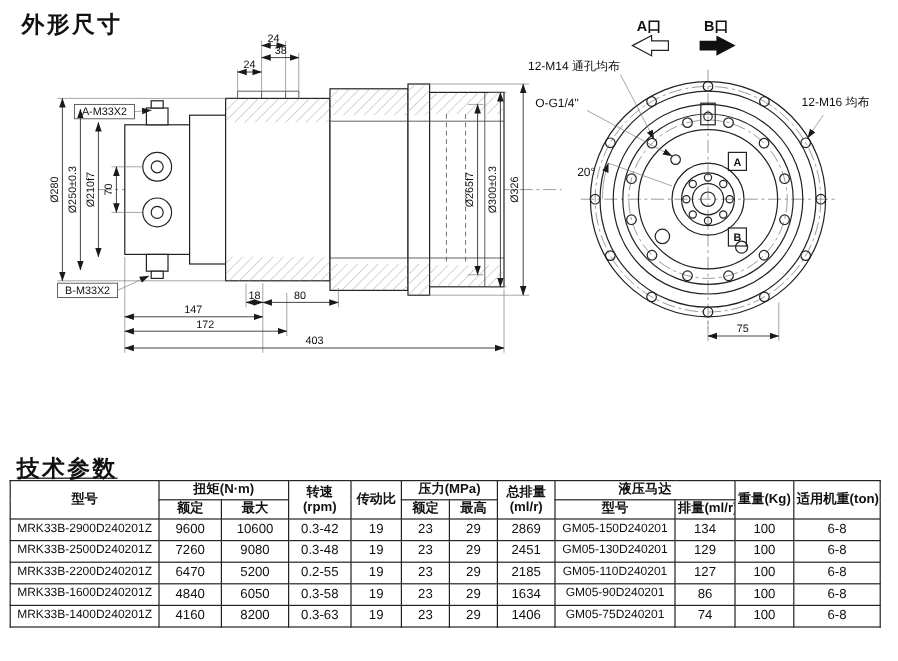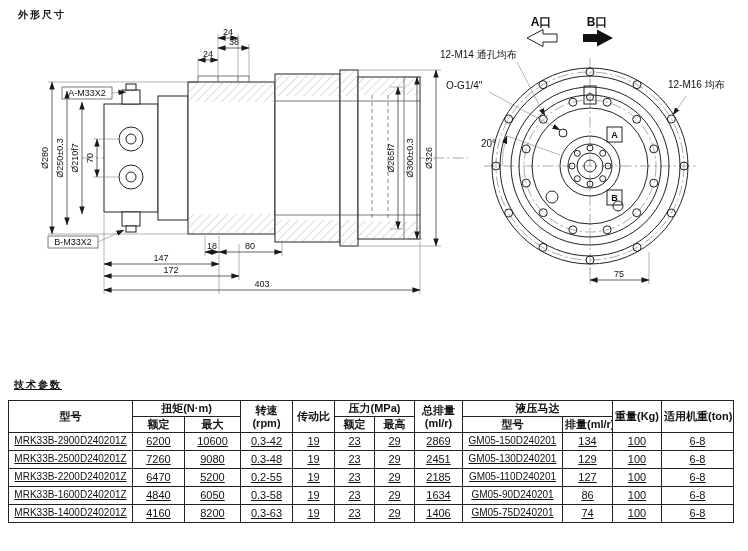--- a/index.html
+++ b/index.html
@@ -1,21 +1,21 @@
 <!DOCTYPE html>
 <html><head>
 <meta charset="utf-8">
 <style>
   * { margin:0; padding:0; box-sizing:border-box; }
   html,body { background:#fff; }
   body {
     width:748px; height:551px; position:relative; overflow:hidden;
     font-family:"Liberation Sans","DejaVu Sans",sans-serif; color:#111;
   }
-  .section-title { position:absolute; font-size:10px; font-weight:bold; letter-spacing:2px; }
+  .section-title { position:absolute; font-size:19px; font-weight:bold; letter-spacing:2px; }
   #title-outline { left:18px; top:8px; }
   #title-specs  { left:14px; top:378px;text-decoration:underline; }
 
   #drawing { position:absolute; left:0; top:0; }
   svg text { font-size:9px; fill:#111; stroke:none; font-family:"Liberation Sans","DejaVu Sans",sans-serif; }
   svg text.lbl { font-size:10px; }
   svg text.big { font-size:12px; font-weight:bold; }
   svg text.mk  { font-size:9px; font-weight:bold; }
   .ol   { stroke:#222; fill:#fff; stroke-width:1; }
   .nf   { fill:none; stroke:#222; stroke-width:1; }
@@ -28,21 +28,21 @@
 
   #spec-table {
     position:absolute; left:8px; top:400px; width:676px;
     border-collapse:collapse; table-layout:fixed; font-size:11px;
   }
   #spec-table th, #spec-table td {
     border:1px solid #222; text-align:center; padding:0 2px;
     white-space:nowrap; overflow:hidden; line-height:1.25;
   }
   #spec-table thead th { font-weight:bold; height:16px; font-size:11px; }
-  #spec-table tbody td { height:18px;text-decoration:underline; }
+  #spec-table tbody td { height:18px; }
   #spec-table tbody td:first-child, #spec-table tbody td:nth-child(9) { font-size:10px; }
   .l { display:block; line-height:1.15; }
 </style>
 </head>
 <body>
 
 <div class="section-title" id="title-outline">外形尺寸</div>
 <div class="section-title" id="title-specs">技术参数</div>
 
 <svg id="drawing" width="748" height="398" viewBox="0 0 748 398" xmlns="http://www.w3.org/2000/svg">
@@ -300,21 +300,21 @@
       <th>最大</th>
       <th>额定</th>
       <th>最高</th>
       <th>型号</th>
       <th>排量(ml/r)</th>
     </tr>
   </thead>
   <tbody>
     <tr>
       <td>MRK33B-2900D240201Z</td>
-      <td>6200</td>
+      <td>9600</td>
       <td>10600</td>
       <td>0.3-42</td>
       <td>19</td>
       <td>23</td>
       <td>29</td>
       <td>2869</td>
       <td>GM05-150D240201</td>
       <td>134</td>
       <td>100</td>
       <td>6-8</td>

